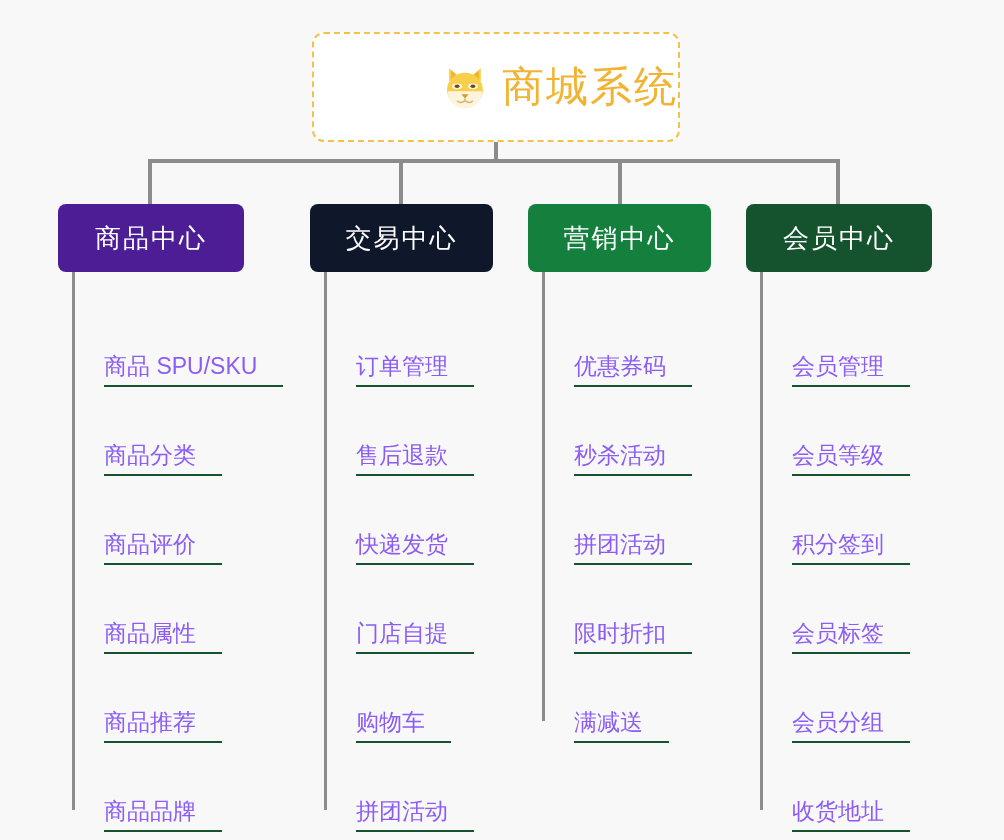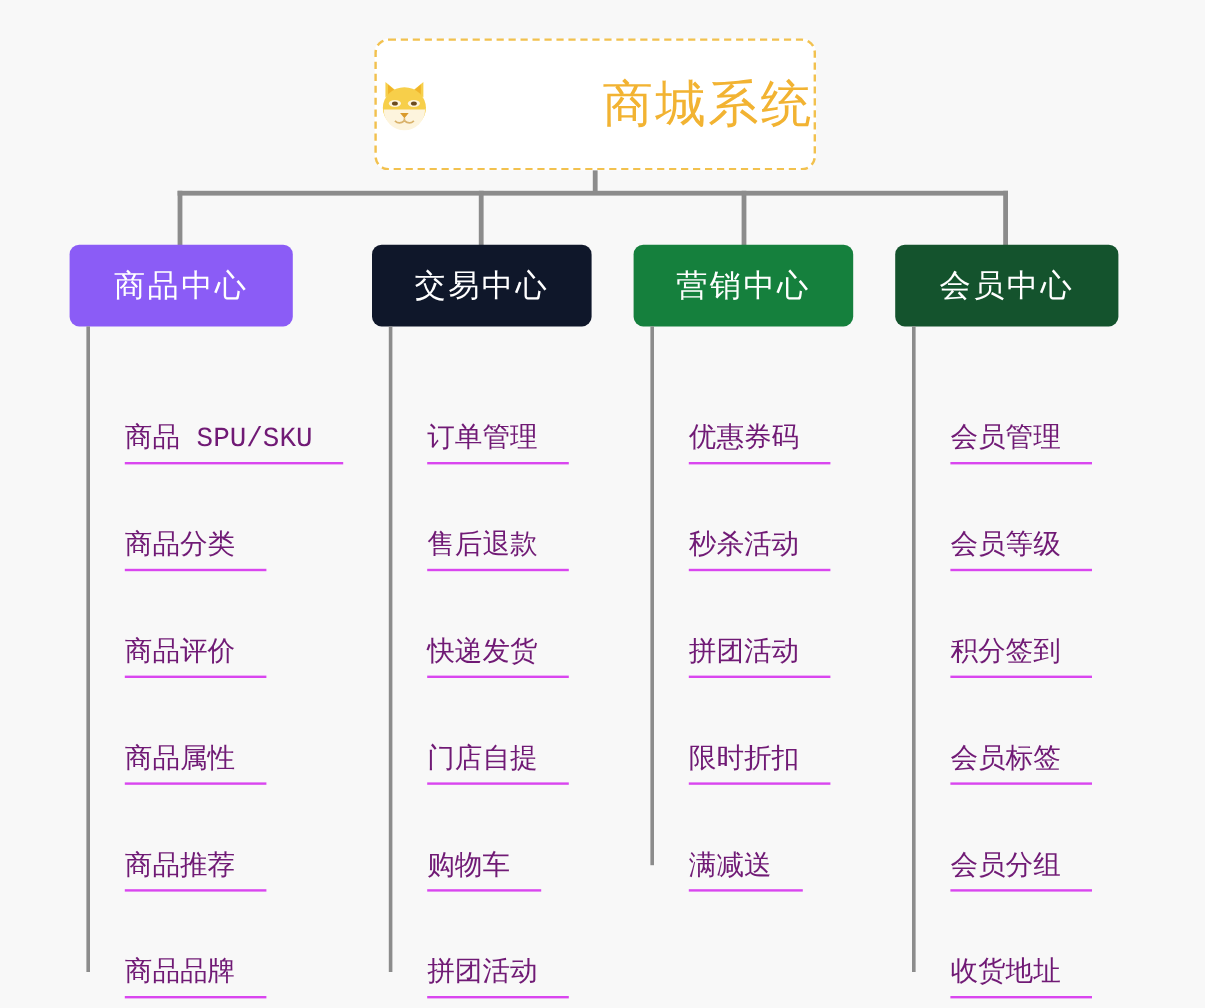--- a/index.html
+++ b/index.html
@@ -27,21 +27,21 @@
     left: 312px;
     top: 32px;
     width: 368px;
     height: 110px;
     box-sizing: border-box;
     background: #ffffff;
     border: 2px dashed #f2c14e;
     border-radius: 12px;
     display: flex;
     align-items: center;
-    justify-content: space-between;
+    justify-content: flex-end;
     gap: 14px;
   }
   .root-emoji {
     font-size: 44px;
     line-height: 1;
     display: block;
   }
   .root-emoji svg { display: block; }
   .root-title {
     font-size: 42px;
@@ -92,27 +92,26 @@
   .item {
     position: relative;
     height: 89px;
     box-sizing: border-box;
     display: flex;
     align-items: flex-end;
     padding-left: 46px;
   }
   .item-label {
     font-size: 23px;
-    color: #701a75;
+    color: #8b5cf6;
     white-space: nowrap;
     padding-bottom: 6px;
-    border-bottom: 2px solid #d946ef;
+    border-bottom: 2px solid #14532d;
     padding-right: 26px;
     line-height: 1.1;
-    font-family: Liberation Mono, monospace;
   }
 </style>
 </head>
 <body style="background: rgb(248, 248, 248);">
 
 <div id="diagram-root">
 
   <div class="root-node" style="border-color: rgb(242, 193, 78); background: rgb(255, 255, 255);">
     <span class="root-emoji">
       <svg width="46" height="46" viewBox="0 0 64 64" aria-hidden="true">
@@ -136,21 +135,21 @@
   </div>
 
   <div class="connector-stem v-line" style="left: 494px; top: 142px; height: 20px; background: rgb(140, 140, 140);"></div>
   <div class="connector-stem h-line" style="left: 148px; top: 159px; width: 692px; background: rgb(140, 140, 140);"></div>
   <div class="connector-stem v-line" style="left: 148px; top: 159px; height: 46px; background: rgb(140, 140, 140);"></div>
   <div class="connector-stem v-line" style="left: 399px; top: 159px; height: 46px; background: rgb(140, 140, 140);"></div>
   <div class="connector-stem v-line" style="left: 618px; top: 159px; height: 46px; background: rgb(140, 140, 140);"></div>
   <div class="connector-stem v-line" style="left: 836px; top: 159px; height: 46px; background: rgb(140, 140, 140);"></div>
 
   <div class="column" style="left:58px; width:186px;">
-    <div class="cat-box" style="background: #8b5cf6;">
+    <div class="cat-box" style="background: #4c1d95;">
       <span>商品中心</span>
     </div>
     <div class="items" style="--spine: #8c8c8c;">
       <div class="item">
         <span class="item-label">商品 SPU/SKU</span>
       </div>
       <div class="item">
         <span class="item-label">商品分类</span>
       </div>
       <div class="item">

